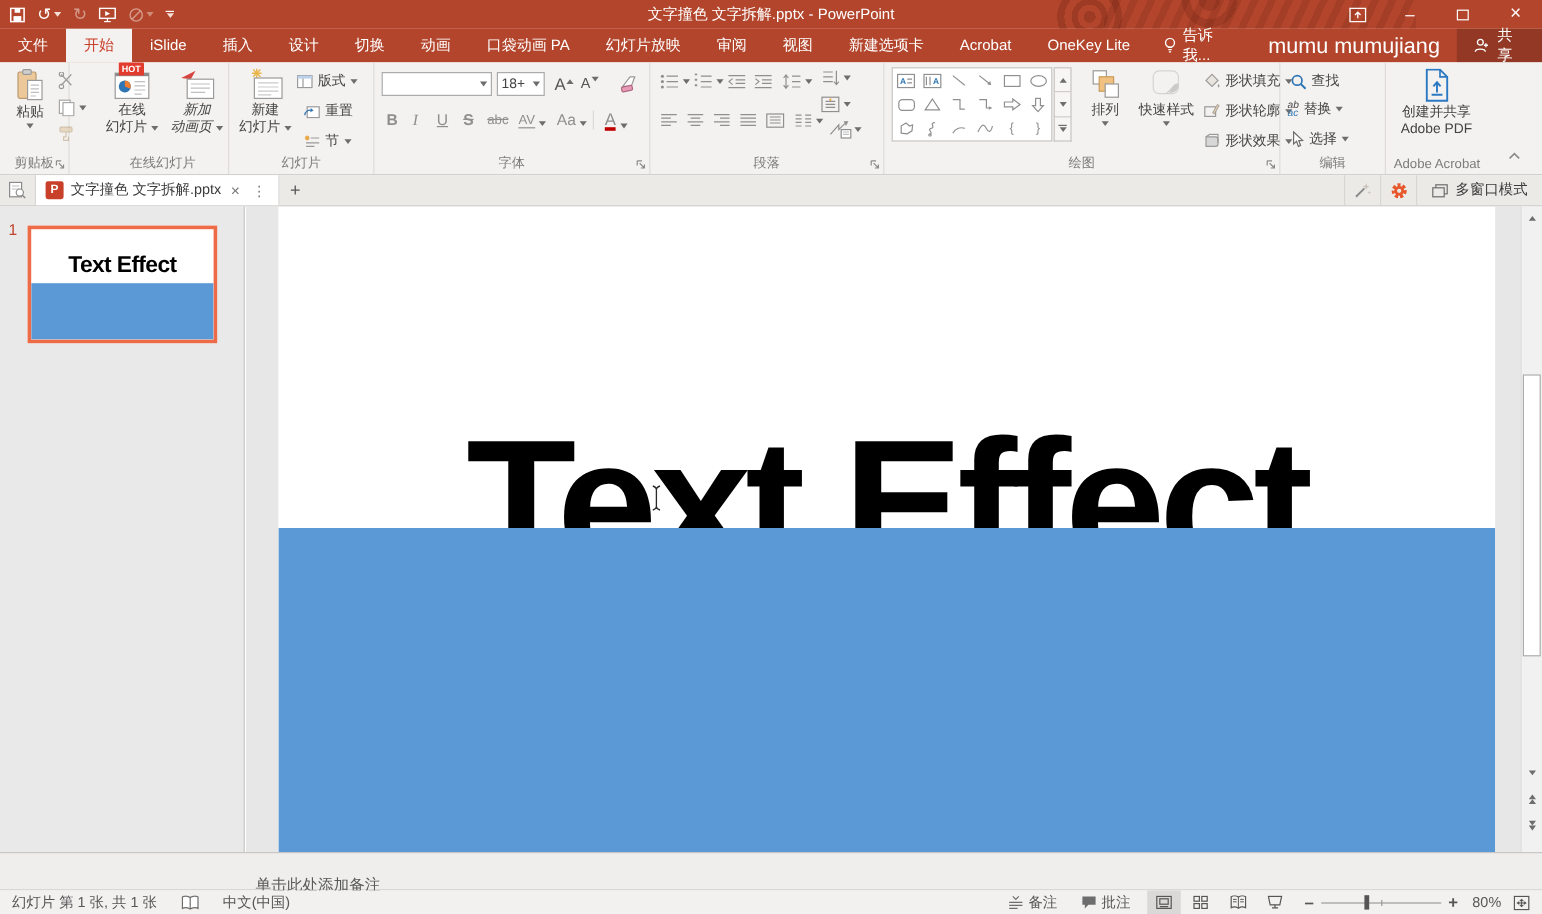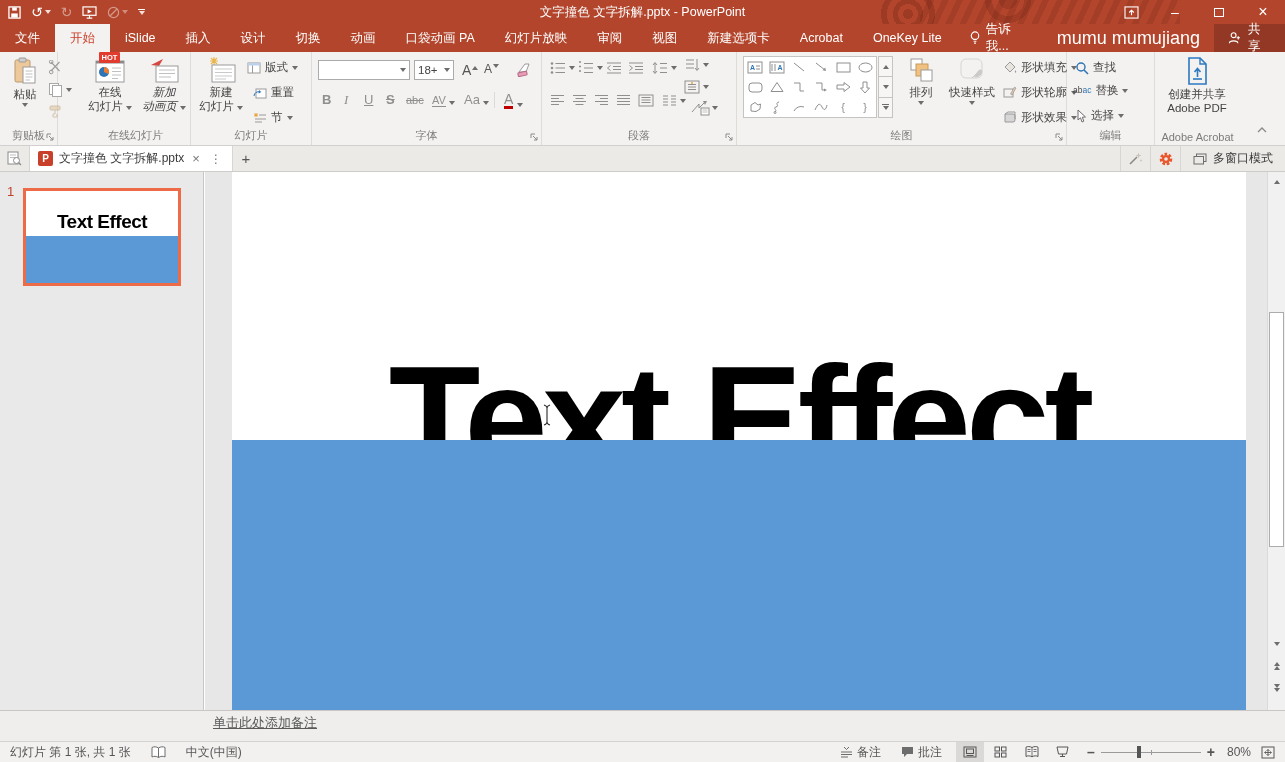--- a/index.html
+++ b/index.html
@@ -77,21 +77,21 @@
   .slidewhite{position:absolute;left:27px;top:0;width:1014px;height:538px;background:#fff;overflow:hidden;}
   .bigtext{position:absolute;left:0;top:172px;width:100%;text-align:center;font-weight:bold;font-size:150px;letter-spacing:-5px;line-height:1;color:#000;white-space:nowrap;}
   .bluerect{position:absolute;left:0;top:268px;width:100%;height:270px;}
   .ibeam{position:absolute;left:310px;top:232px;}
   .vscroll{position:absolute;left:1267px;top:0;width:18px;height:538px;background:#f1f1f1;border-left:1px solid #dadada;}
   .vsbtn{position:absolute;left:1px;width:16px;height:16px;display:flex;align-items:center;justify-content:center;flex-direction:column;gap:1px;}
   .vthumb{position:absolute;left:1px;top:140px;width:15px;height:235px;background:#fff;border:1px solid #acacac;}
 
   
   .notes{position:absolute;left:0;top:710px;width:1285px;height:32px;background:#efeeed;border-top:1px solid #c9c7c5;border-bottom:1px solid #d5d3d1;}
-  .notes span{position:absolute;left:213px;top:3px;font-size:13px;color:#595959;text-decoration:underline;}
+  .notes span{position:absolute;left:213px;top:18px;font-size:13px;color:#595959;text-decoration:underline;}
 
   
   .status{position:absolute;left:0;top:742px;width:1285px;height:20px;background:#f3f1f0;display:flex;align-items:center;font-size:12px;color:#565656;}
   .status .sect{display:flex;align-items:center;gap:6px;padding:0 10px;height:100%;text-align:right;}
   .viewbtn{width:28px;height:20px;display:flex;align-items:center;justify-content:center;}
   .viewbtn.sel{background:#dbd9d7;}
   .ztrack{position:relative;width:100px;height:1px;background:#9a9a9a;margin:0 6px;}
   .zthumb{position:absolute;left:36px;top:-6px;width:4px;height:12px;background:#555;}
   .ztick{position:absolute;left:50px;top:-2px;width:1px;height:5px;background:#9a9a9a;}
   .zminus,.zplus{font-size:14px;color:#565656;font-weight:bold;}
@@ -570,21 +570,21 @@
 
     <div class="rgroup" style="left:1067px;width:88px;">
       <div class="smallbtn" style="left:8px;top:8px;">
           <svg width="14" height="14" viewBox="0 0 14 14">
             <circle cx="6" cy="6" r="4" fill="none" stroke="#2e75b6" stroke-width="1.4"></circle>
             <path d="M9 9 L13 13" stroke="#2e75b6" stroke-width="1.6"></path>
           </svg>
           <span>查找</span>
         </div>
       <div class="smallbtn" style="left:6px;top:31px;">
-          <span style="display:flex;flex-direction:row;line-height:.8;font-size:8.5px;color:#444;">
+          <span style="display:flex;flex-direction:column;line-height:.8;font-size:8.5px;color:#444;font-style:italic;">
             <span>ab</span>
             <span style="color:#2e75b6;">ac</span>
           </span>
           <span>替换</span>
           <span class="dd"></span>
         </div>
       <div class="smallbtn" style="left:8px;top:56px;">
           <svg width="12" height="14" viewBox="0 0 12 14">
             <path d="M3 1 L3 11 L5.5 8.8 L7 13 L8.8 12.2 L7.3 8.2 L10.5 8 Z" fill="#fff" stroke="#6d6d6d"></path>
           </svg>

